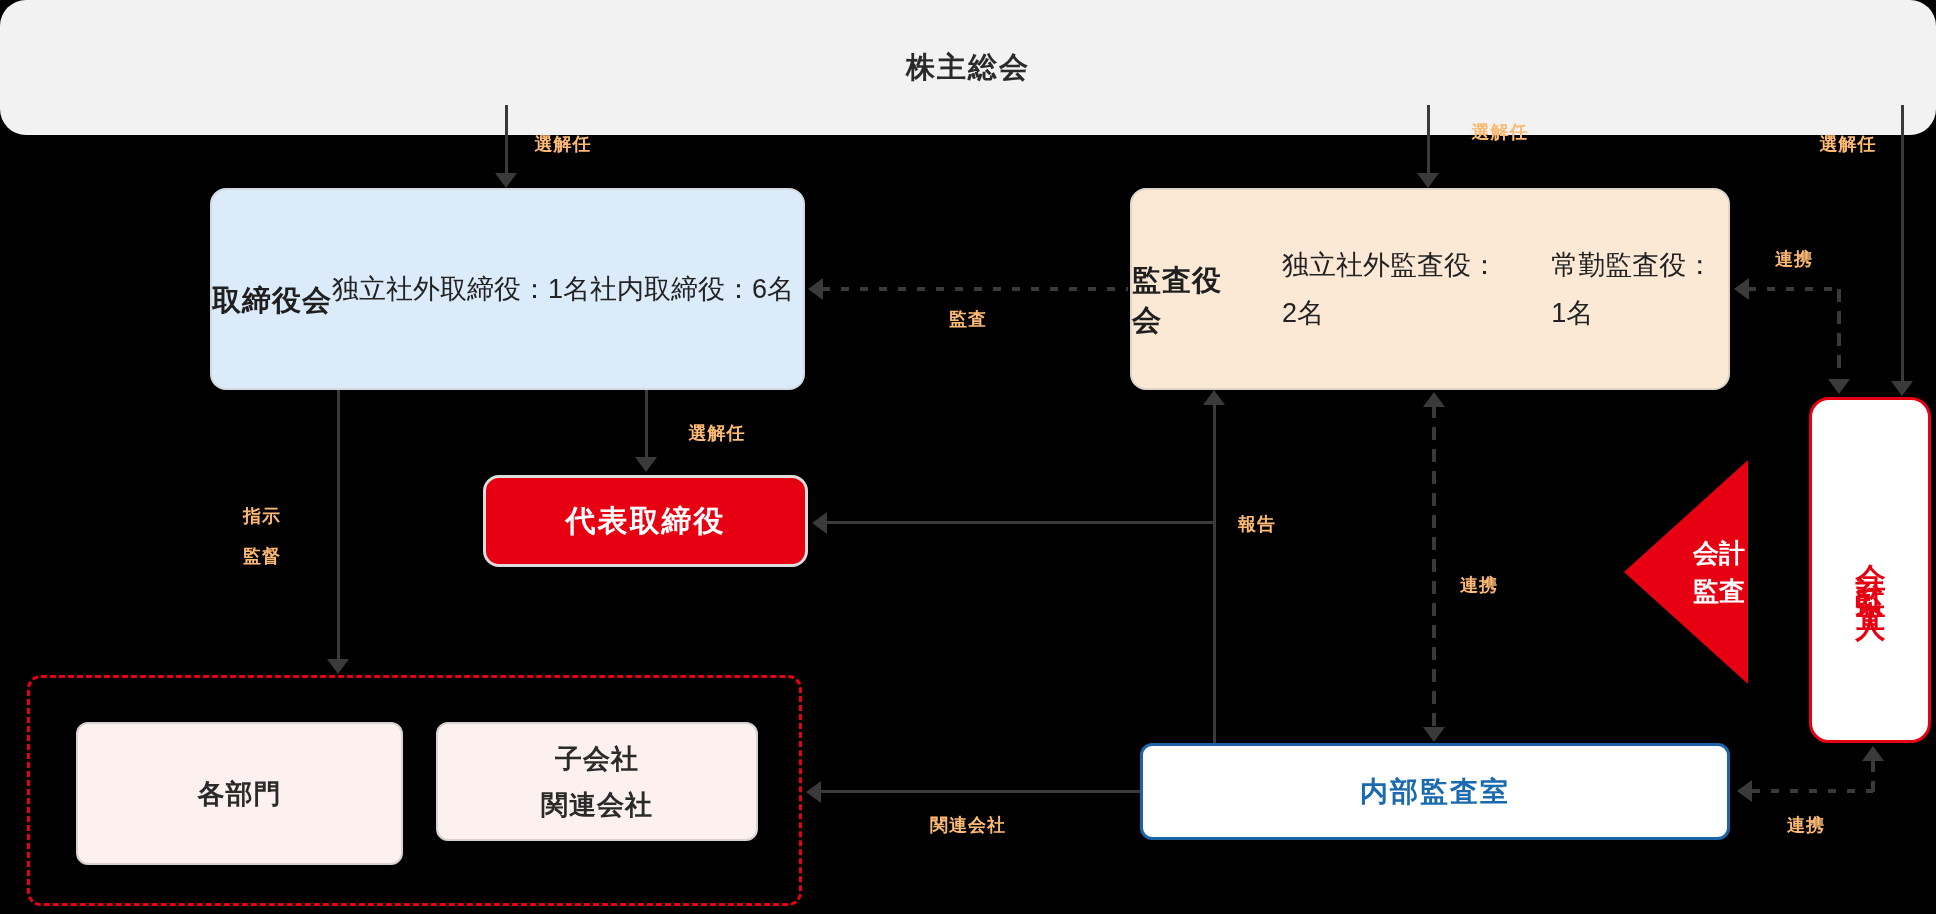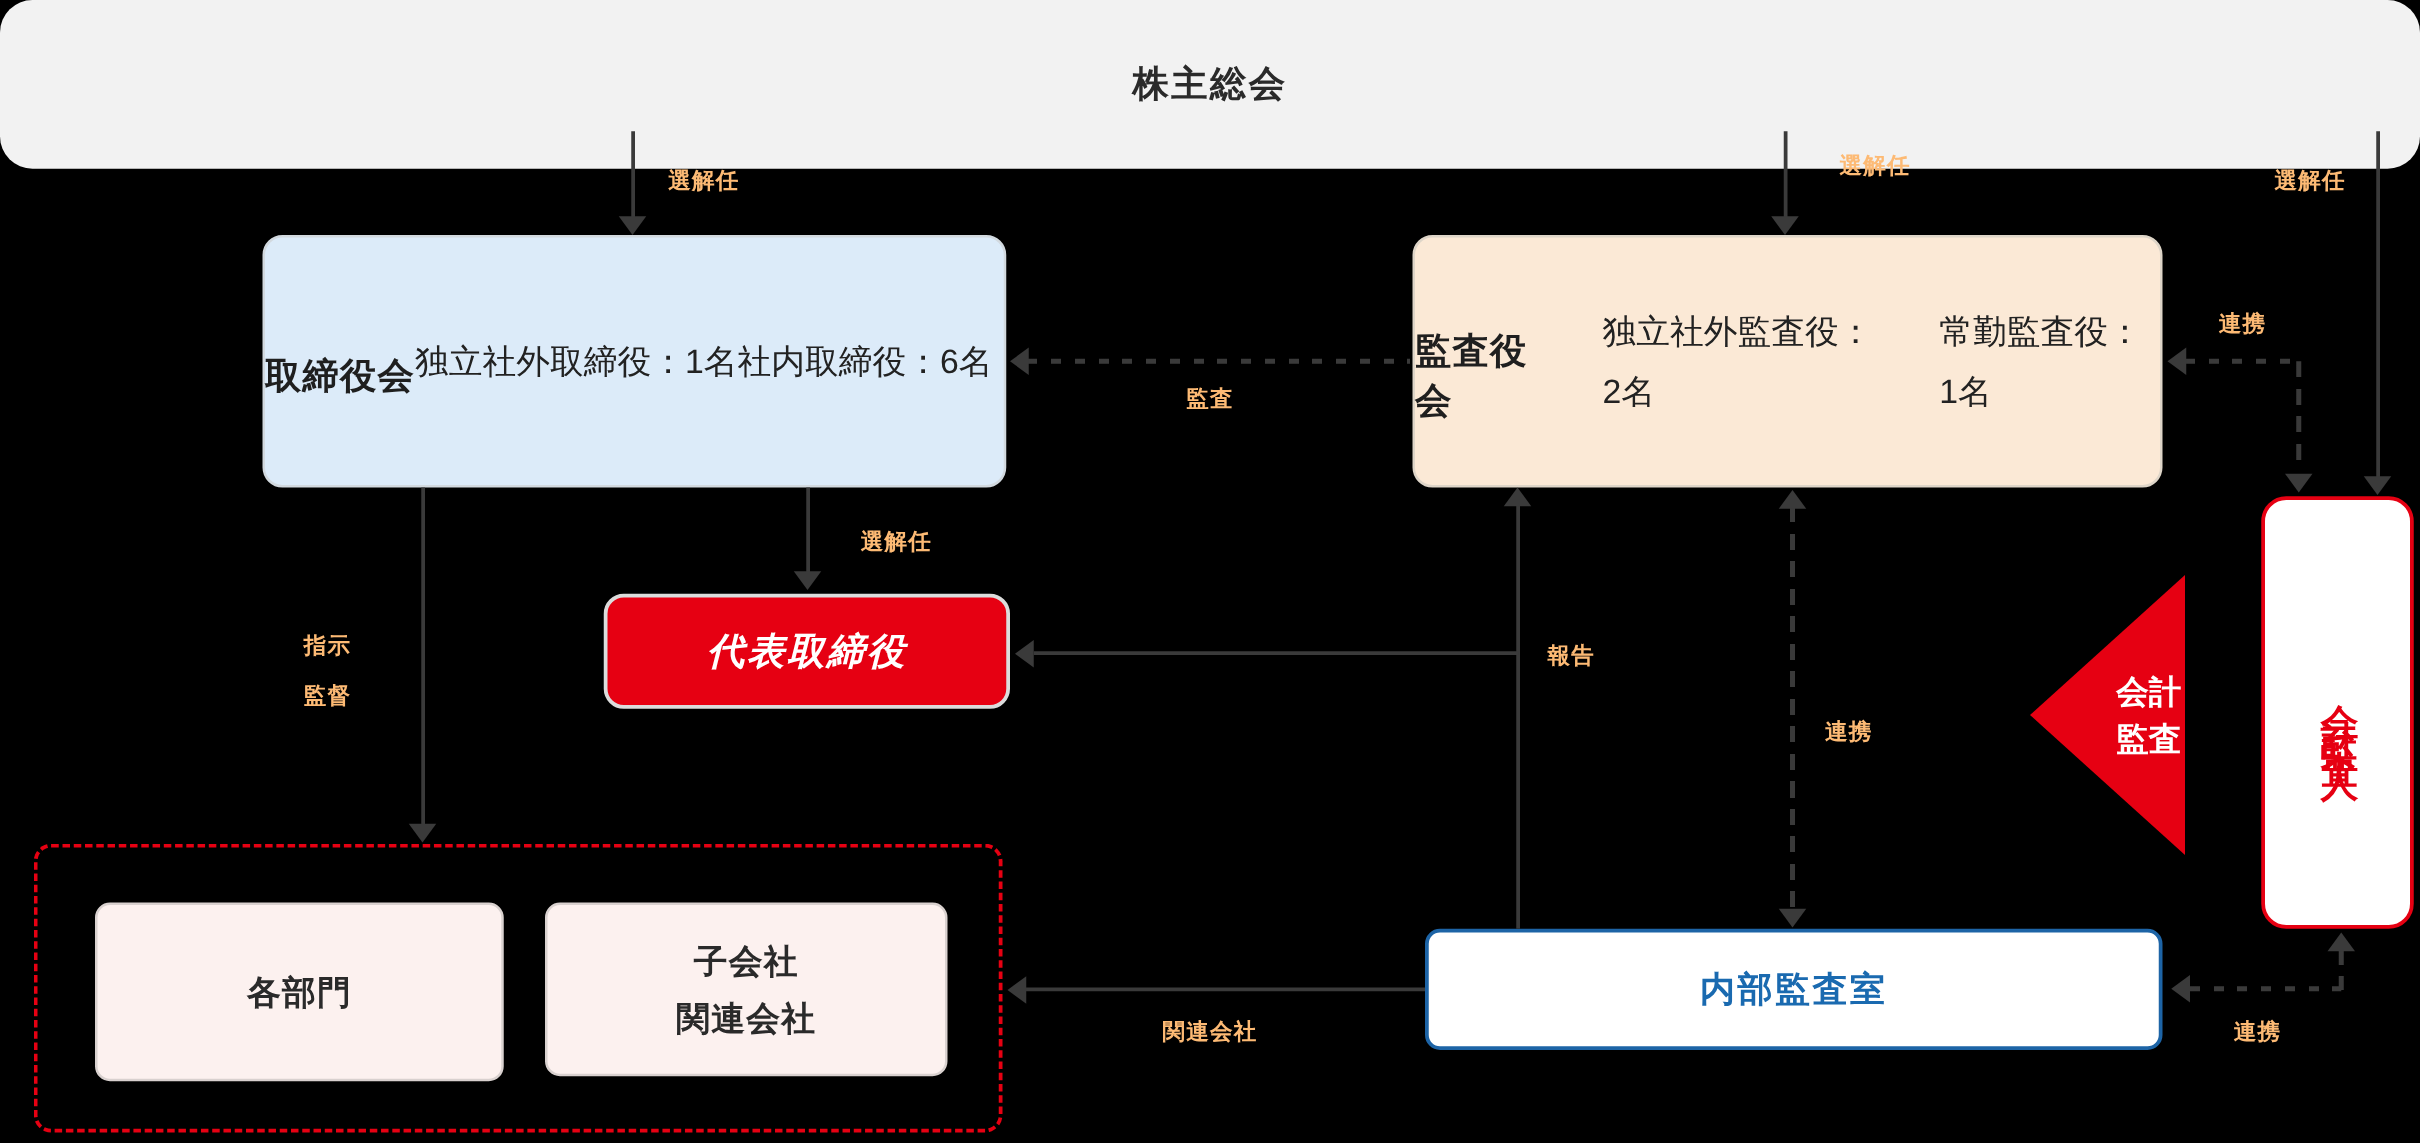--- a/index.html
+++ b/index.html
@@ -19,34 +19,33 @@
   }
   .board .btitle{font-size:29px;font-weight:bold;color:#1f1f1f;margin-top:24px;letter-spacing:1px;}
   .board .bline{font-size:27px;color:#222;line-height:48px;}
   .board .bline:first-of-type{margin-top:16px;}
   .b-blue{left:210px;top:188px;width:595px;height:202px;background:#dcebf9;border:2px solid #d2d9df;}
   .b-peach{left:1130px;top:188px;width:600px;height:202px;background:#fbe9d6;border:2px solid #ded5c8;gap:46px;}
   .b-red{
     position:absolute;left:483px;top:475px;width:325px;height:92px;background:#e60012;
     border:3px solid #dcdcdc;border-radius:16px;display:flex;align-items:center;justify-content:center;
     box-sizing:border-box;
-    font-style:italic;
   }
   .b-red .rtitle{font-size:30px;font-weight:bold;color:#fff;letter-spacing:2px;}
   .dashed-group{
     position:absolute;left:27px;top:675px;width:775px;height:231px;border:3px dashed #e60012;
     border-radius:14px;box-sizing:border-box;
   }
   .b-pink{
     position:absolute;background:#fcf1ef;border:2px solid #d9d1cf;border-radius:12px;
     display:flex;flex-direction:column;align-items:center;justify-content:center;box-sizing:border-box;
   }
   .b-pink .ptext{font-size:27px;font-weight:bold;color:#2a2a2a;line-height:46px;letter-spacing:1px;}
   .b-kakubumon{left:76px;top:722px;width:327px;height:143px;}
-  .b-kogaisha{left:436px;top:722px;width:322px;height:139px;}
+  .b-kogaisha{left:436px;top:722px;width:322px;height:119px;}
   .b-naibu{
     position:absolute;left:1140px;top:743px;width:590px;height:97px;background:#fff;
     border:3px solid #1d64a6;border-radius:12px;display:flex;align-items:center;justify-content:center;
     box-sizing:border-box;
   }
   .b-naibu .ntext{font-size:28px;font-weight:bold;color:#1a6ab0;letter-spacing:2px;}
   .b-kaikei{
     position:absolute;left:1809px;top:397px;width:122px;height:346px;background:#fff;
     border:3px solid #e60012;border-radius:20px;display:flex;align-items:center;justify-content:center;
     box-sizing:border-box;

